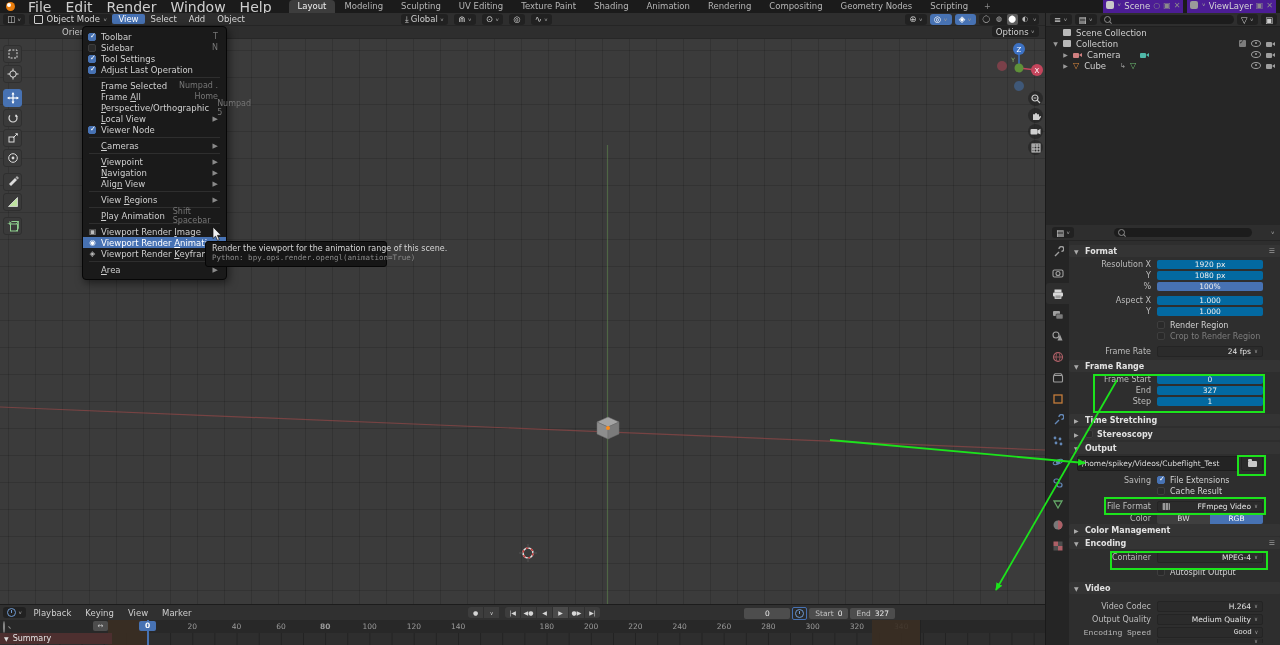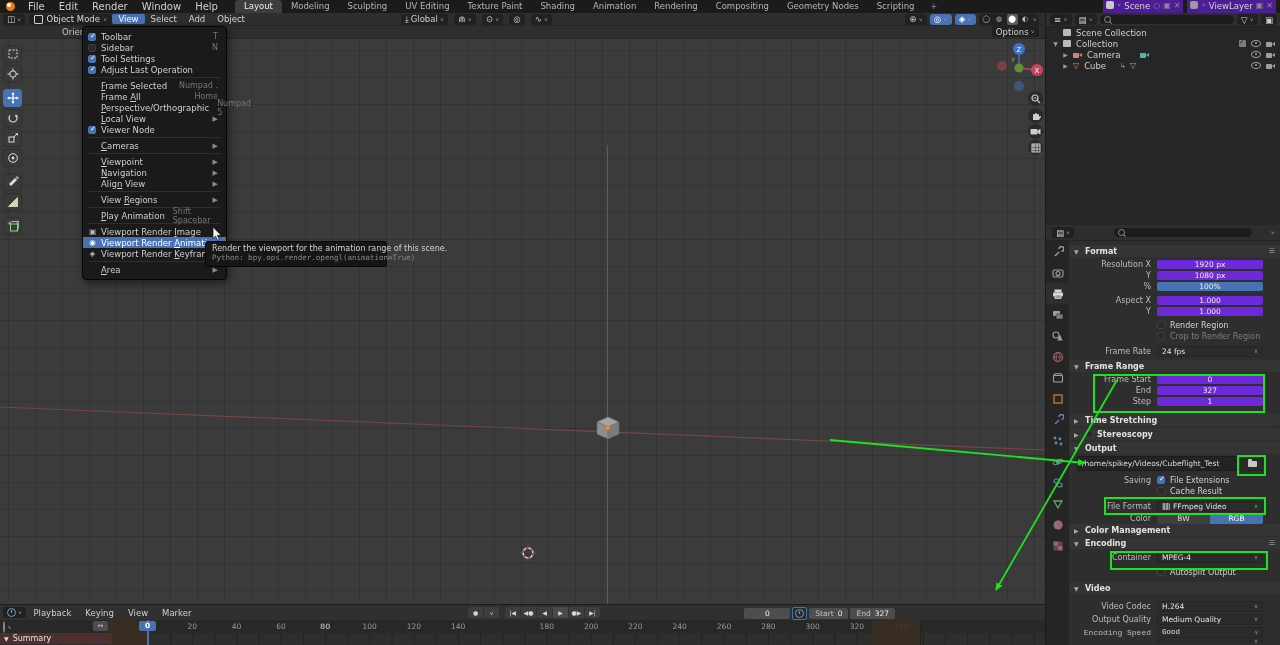--- a/index.html
+++ b/index.html
@@ -3,21 +3,21 @@
 <meta charset="utf-8">
 <style>
   html,body{margin:0;padding:0;width:1280px;height:645px;overflow:hidden;background:#1d1d1d;
     font-family:"DejaVu Sans","Liberation Sans",sans-serif;-webkit-font-smoothing:antialiased;}
   #app{position:relative;width:1280px;height:645px;overflow:hidden;font-size:9px;color:#d8d8d8;}
   .abs{position:absolute}
   
   #topbar{left:0;top:0;width:1280px;height:13px;background:#1b1b1b;display:flex;align-items:center;z-index:3}
   .blogo{width:9px;height:9px;border-radius:50%;background:#e87d0d;margin:0 6px 0 6px;position:relative}
   .blogo:after{content:"";position:absolute;left:1px;top:1px;width:4px;height:4px;border-radius:50%;background:#fff}
-  .tb-menu{padding:0 7px;font-size:10px;color:#cfcfcf}
+  .tb-menu{padding:0 7px;font-size:14px;color:#cfcfcf}
   #tb-tabs{display:flex;margin-left:10px;height:13px;align-items:flex-end}
   .tb-tab{padding:1px 9px 1px 9px;font-size:8.5px;color:#b5b5b5;border-radius:4px 4px 0 0;height:11px;line-height:11px}
   .tb-tab.active{background:#3d3d3d;color:#efefef}
   #tb-right{margin-left:auto;display:flex;align-items:center;gap:4px;padding-right:4px}
   .tb-widget{display:flex;align-items:flex-start;background:#4c1d95;border-radius:3px;padding:12px 3px;height:11px;gap:3px;font-size:8.5px;color:#d5d5d5}
   .wicon{width:8px;height:8px;background:#9a9a9a;border-radius:2px;display:inline-block}
   .wicon.scene{background:#c9c9c9}
   .dimx{color:#8b8b8b;font-size:8px}
   .caret{font-size:6px;color:#9a9a9a;transform:scaleY(.7)}
   
@@ -94,24 +94,24 @@
   #props-header{position:absolute;left:0;top:0;width:235px;height:16px;background:#2e2e2e;display:flex;align-items:center;gap:4px;padding:0 6px;box-sizing:border-box;border-bottom:1px solid #242424}
   #props-body{position:absolute;left:23px;top:16px;width:212px;height:404px}
   .sec{position:absolute;left:0;width:212px}
   .sec-h{height:12px;display:flex;align-items:center;gap:4px;font-size:8.5px;color:#e2e2e2;background:#343434;border-radius:2px;padding:0 5px}
   .sec-h .cv{font-size:6px;color:#aaa;width:7px}
   .sec-h .ttl{font-weight:bold;font-size:8px}
   .sec-h .presets{margin-left:auto;color:#9a9a9a;font-size:7px;letter-spacing:1px}
   .sec-body{padding-top:2px}
   .prow{display:flex;align-items:center;margin:0 18px 1px 2px}
   .prow .plab{width:80px;text-align:right;color:#bcbcbc;font-size:8px;padding-right:6px;flex:none;white-space:nowrap}
-  .fld{flex:1;height:9px;background:#6d28d9;border-radius:2px;color:#efefef;font-size:7.5px;text-align:center;line-height:9.5px}
+  .fld{flex:1;height:9px;background:#0369a1;border-radius:2px;color:#efefef;font-size:7.5px;text-align:center;line-height:9.5px}
   .fld.slider{background:#4772b3}
   .drp{flex:1;height:11px;background:#2b2b2b;border:1px solid #242424;border-radius:2px;color:#e3e3e3;font-size:7.5px;display:flex;align-items:center;padding:0 4px;gap:3px;box-sizing:border-box}
-  .drp .dv{flex:1;text-align:left}
+  .drp .dv{flex:1;text-align:right}
   .drp .dc{font-size:5.5px;color:#999}
   .drp .ficn{width:8px;height:7px;background:#9a9a9a;border-radius:1px;flex:none;
      background-image:linear-gradient(90deg,#555 1px,transparent 1px);background-size:3px 7px}
   .cbx{width:8px;height:8px;border-radius:2px;background:#2a2a2a;border:1px solid #3e3e3e;box-sizing:border-box;position:relative;flex:none}
   .cbx.on{background:#4772b3;border-color:#4772b3}
   .cbx.on:after{content:"✓";position:absolute;left:1px;top:-2px;font-size:7px;color:#fff}
   .cbt{margin-left:5px;font-size:8px;color:#d2d2d2}
   .cbt.dim{color:#7d7d7d}
   .dual{flex:1;display:flex;height:10px;border-radius:2px;overflow:hidden}
   .dual div{flex:1;text-align:center;font-size:7.5px;line-height:10px;background:#3f3f3f;color:#dcdcdc}

